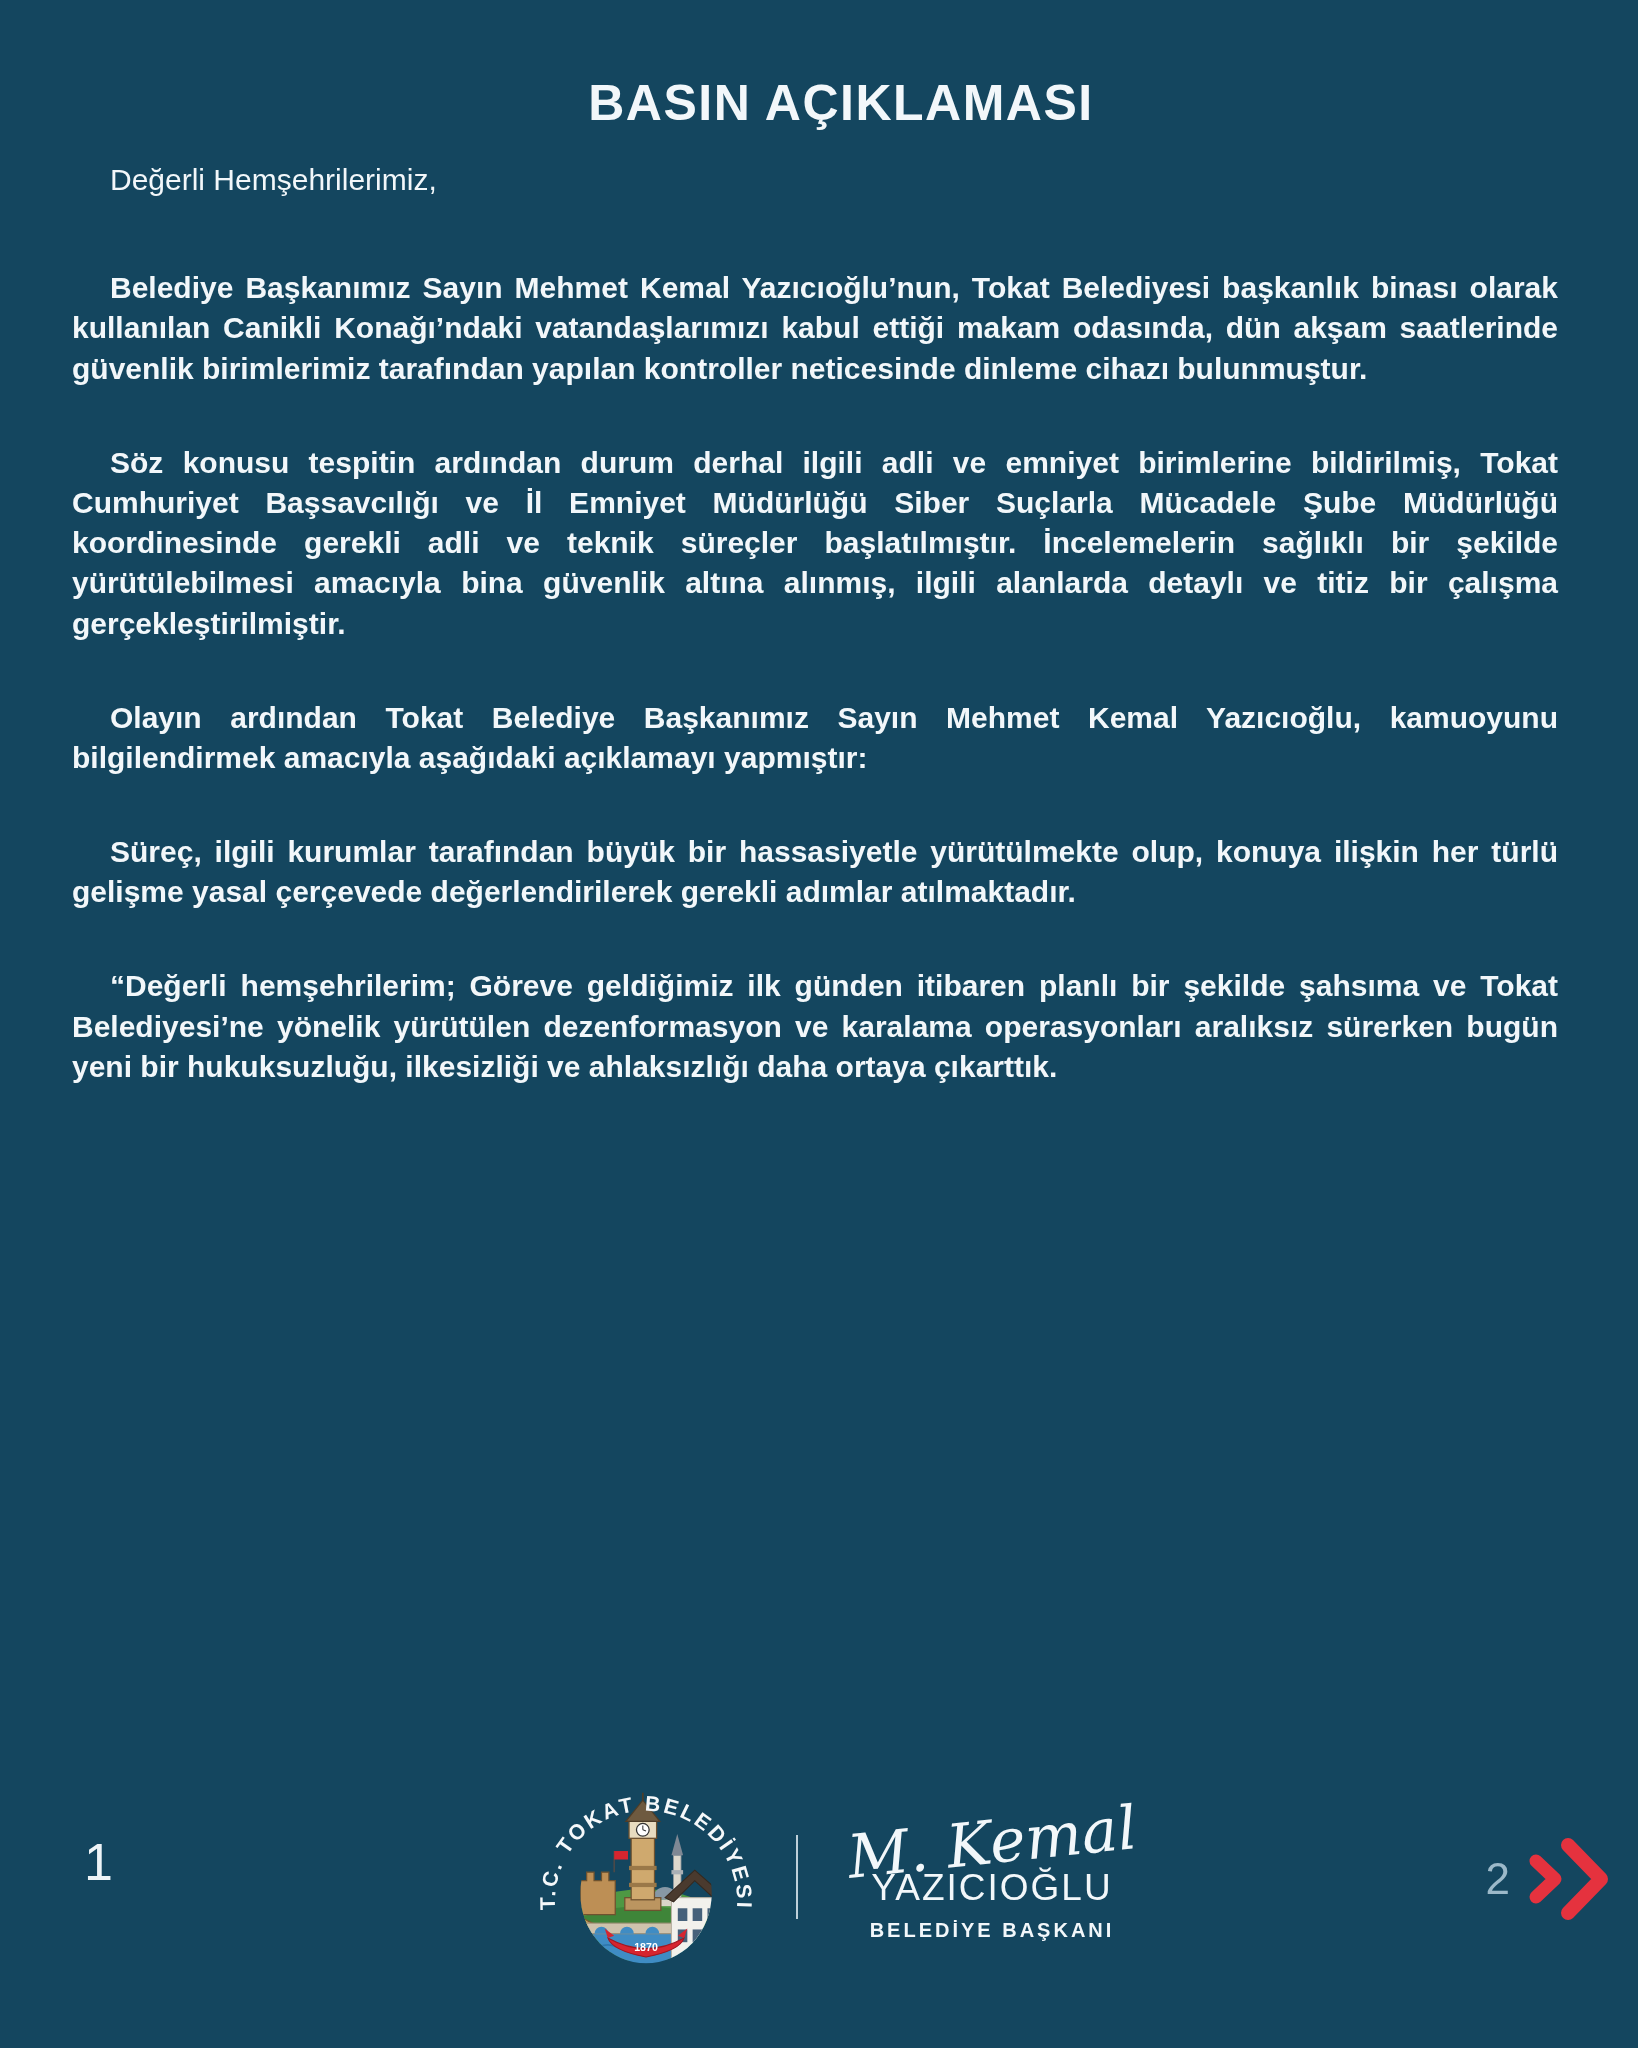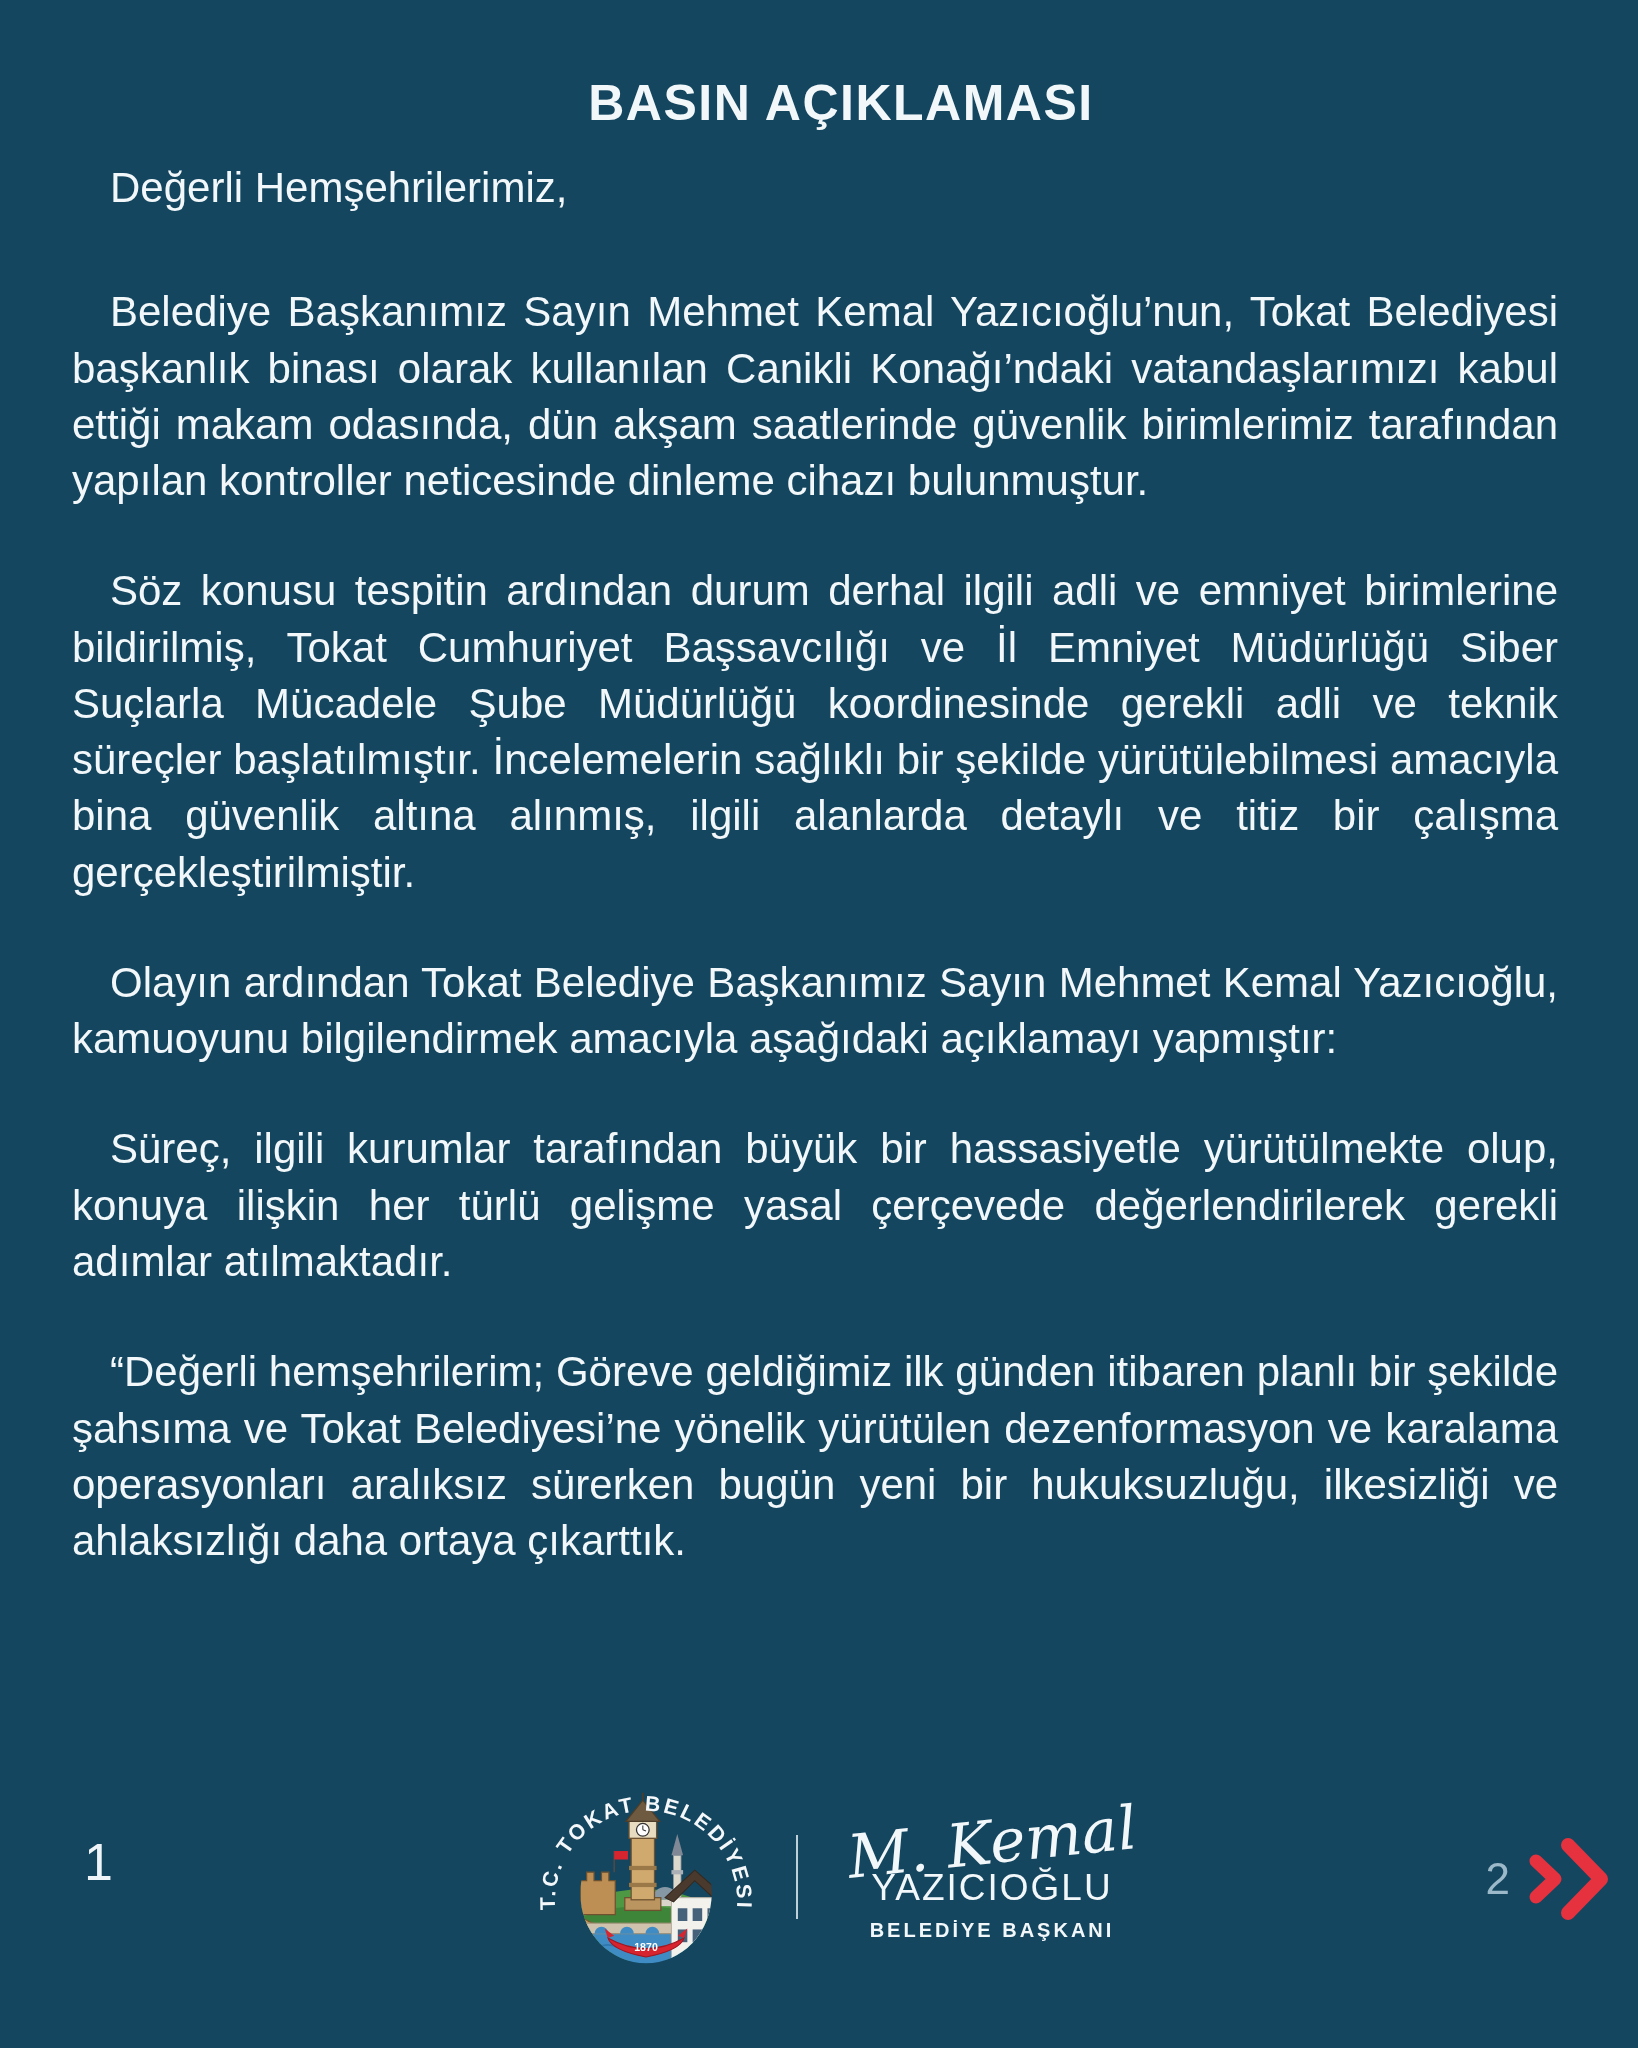--- a/index.html
+++ b/index.html
@@ -12,26 +12,26 @@
     color:#f2f7fa;
     padding-left:44px;
   }
   .title {
     position:absolute; top:74px; left:0; right:0;
     text-align:center;
     font-size:50px; font-weight:bold; letter-spacing:1.5px;
   }
   .content {
     position:absolute; top:160px; left:72px; width:1494px;
-    font-size:42px; line-height:1.34; font-weight:normal;
+    font-size:30px; line-height:1.34; font-weight:normal;
   }
   .greeting { margin:0 0 68px 0; text-indent:38px; }
   .para {
     margin:0 8px 54px 0;
-    text-align:justify; text-indent:38px;
+    text-align:justify; text-indent:38px;font-weight:bold;
   }
   .para:last-child { margin-bottom:0; }
 
   .footer {
     position:absolute; top:1768px; left:0; right:0;
     display:flex; justify-content:center; align-items:center; gap:44px;
   }
   .logo-wrap { width:212px; height:218px; }
   .divider { width:2px; height:84px; background:rgba(238,247,252,0.78); }
   .signature { text-align:center; min-width:300px; }

